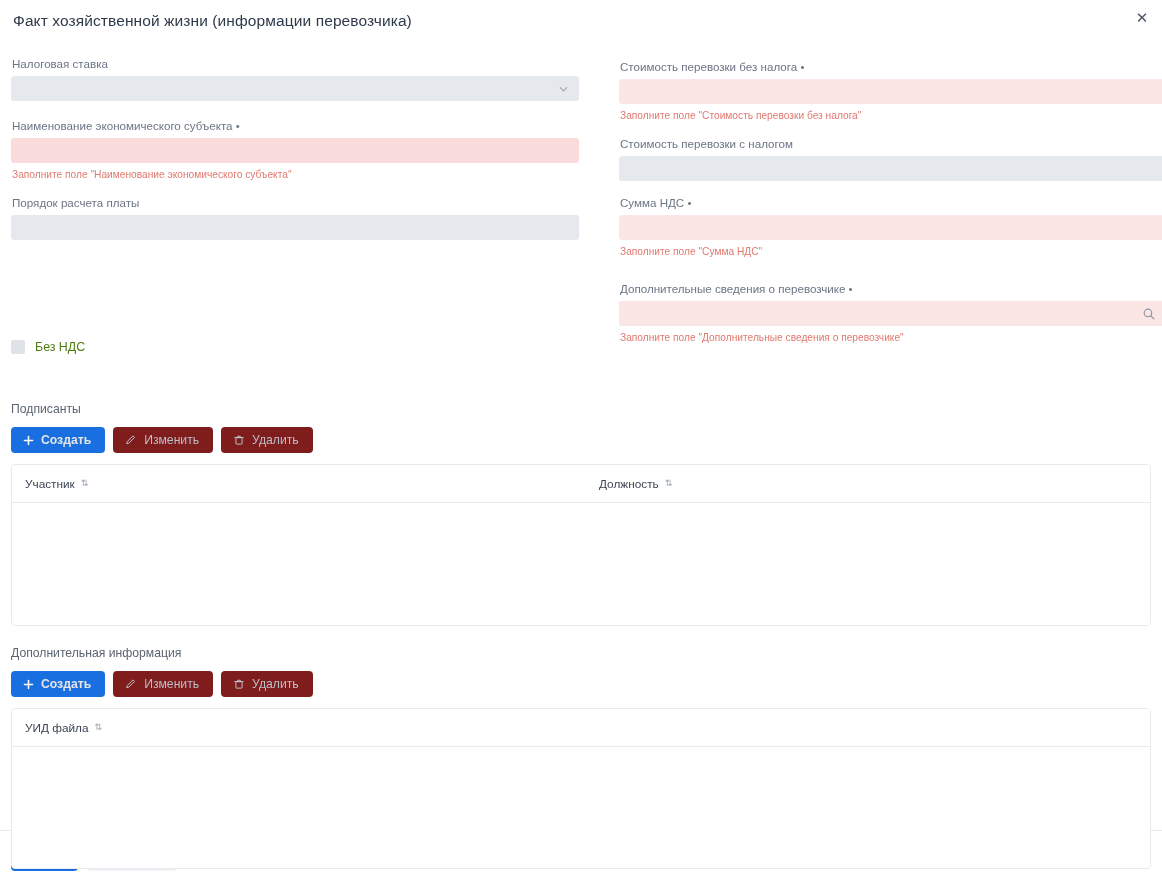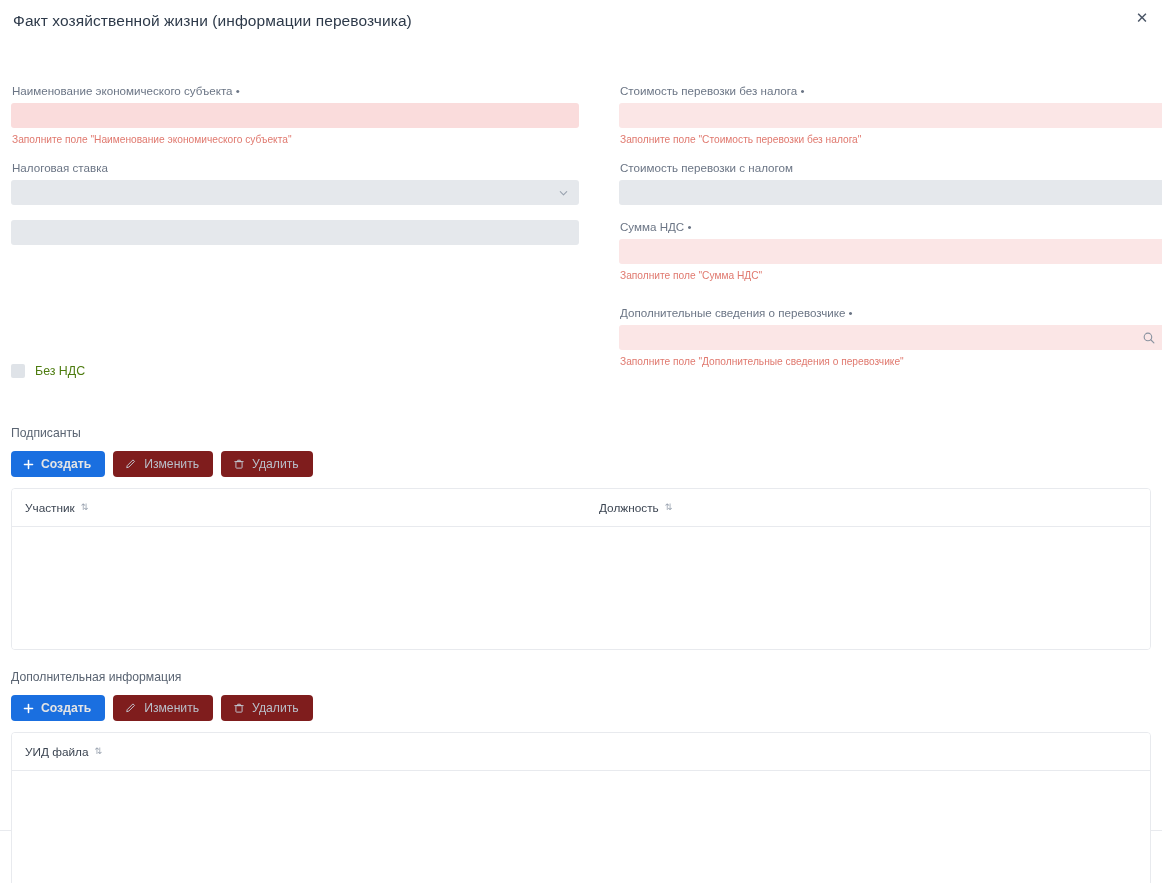--- a/index.html
+++ b/index.html
@@ -8,21 +8,21 @@
     width: 1162px; height: 883px;
     background: #ffffff;
     font-family: "Liberation Sans", "DejaVu Sans", sans-serif;
     color: #3c4552;
     overflow: hidden;
   }
   .dialog {
     position: relative;
     width: 1162px; height: 883px;
     background: #ffffff;
-    display: flex; flex-direction: column; gap: 24px;
+    display: flex; flex-direction: column;
   }
 
   
   .dialog-header {
     height: 42px;
     flex: 0 0 42px;
     display: flex; align-items: center;
     padding: 0 14px 0 13px;
     position: relative;
   }
@@ -212,45 +212,49 @@
     <span class="dialog-title">Факт хозяйственной жизни (информации перевозчика)</span>
     <button class="close-btn">✕</button>
   </div>
 
   <div class="dialog-body">
 
     <div class="form-grid">
 
       <div class="col-left">
 
-        <div class="field" style="margin-top:18px;">
-          <label class="field-label">
-            <span>Наименование экономического субъекта</span>
-            <span class="req-dot">•</span>
-          </label>
-          <div class="input-wrap">
-            <input class="input error" type="text" value="" style="">
-          </div>
-          <span class="err-msg">Заполните поле "Наименование экономического субъекта"</span>
-        </div>
-
         <div class="field" style="margin-top:15px;">
           <label class="field-label">
             <span>Налоговая ставка</span>
             <span class="req-dot"></span>
           </label>
           <div class="input-wrap">
             <input class="input" type="text" value="" style="">
             <svg class="select-chevron" viewBox="0 0 12 12">
               <path d="M2.5 4.5 L6 8 L9.5 4.5" fill="none" stroke="#9aa3b0" stroke-width="1.2" stroke-linecap="round" stroke-linejoin="round"></path>
             </svg>
           </div>
         </div>
 
+        <div class="field" style="margin-top:18px;">
+          <label class="field-label">
+            <span>Наименование экономического субъекта</span>
+            <span class="req-dot">•</span>
+          </label>
+          <div class="input-wrap">
+            <input class="input error" type="text" value="" style="">
+          </div>
+          <span class="err-msg">Заполните поле "Наименование экономического субъекта"</span>
+        </div>
+
         <div class="field" style="margin-top:15px;">
+          <label class="field-label">
+            <span>Порядок расчета платы</span>
+            <span class="req-dot"></span>
+          </label>
           <div class="input-wrap">
             <input class="input" type="text" value="" style="">
           </div>
         </div>
       </div>
 
       <div class="col-right">
 
         <div class="field" style="margin-top:18px;">
           <label class="field-label">

